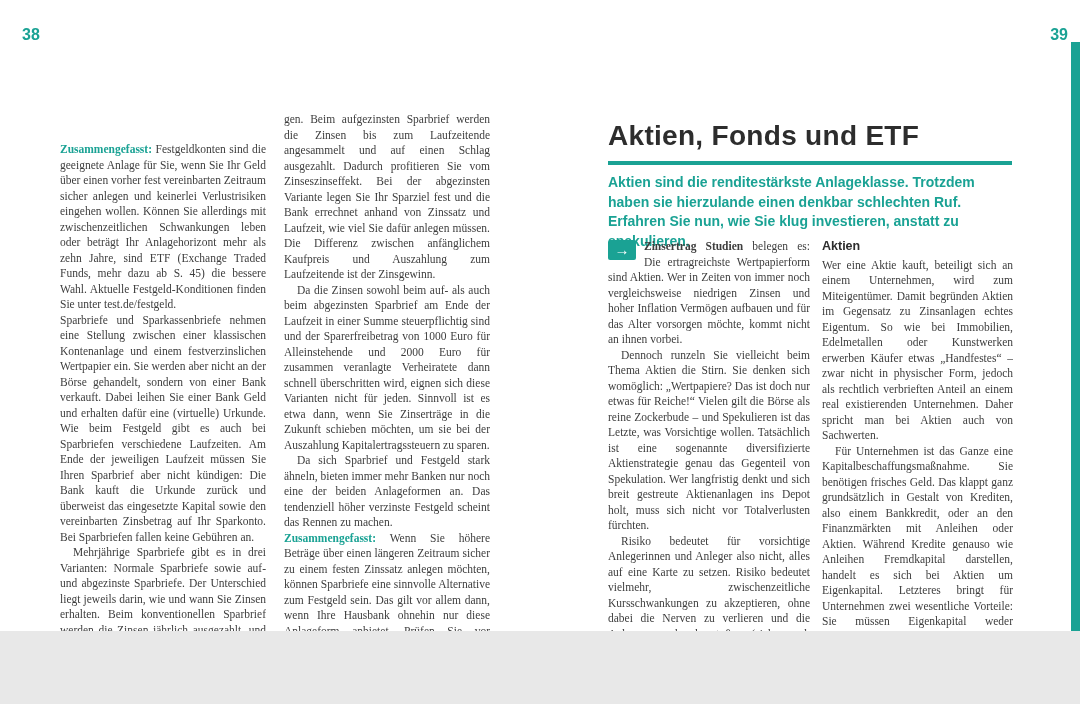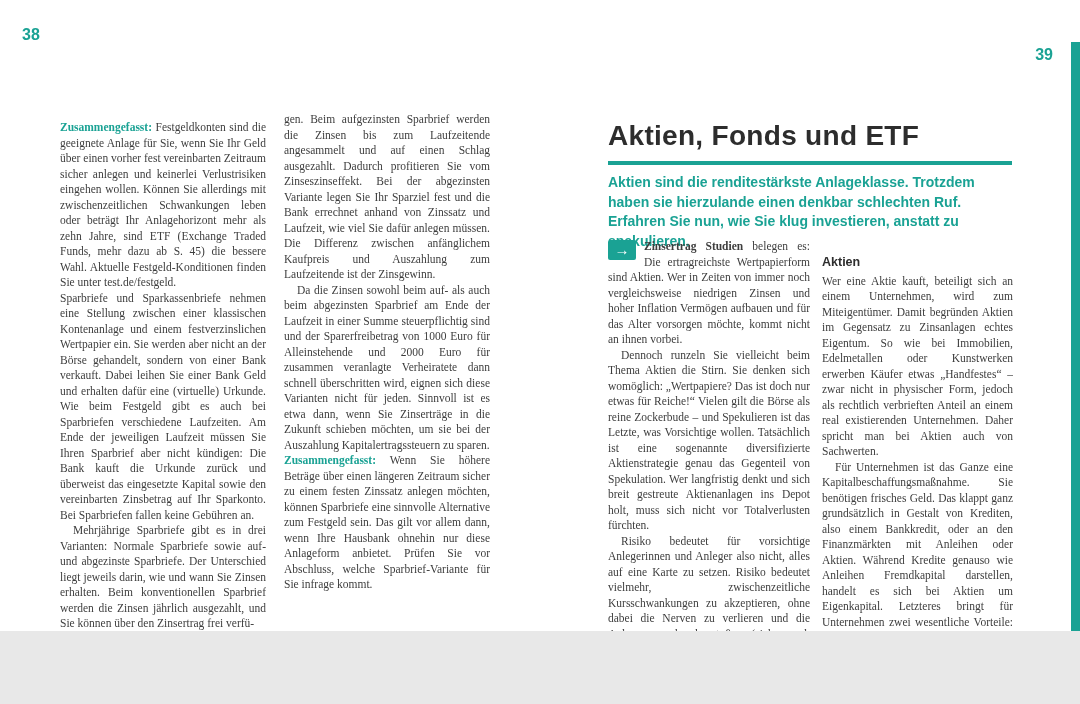--- a/index.html
+++ b/index.html
@@ -15,46 +15,46 @@
     font-family:"Liberation Serif",serif;
     color:var(--ink);
     overflow:hidden;
   }
   .pagenum{
     position:absolute;top:26px;
     font-family:"Liberation Sans",sans-serif;
     font-weight:bold;font-size:16px;color:var(--accent);
   }
   .pagenum.left{left:22px;}
-  .pagenum.right{right:27px;margin-top:20px;}
+  .pagenum.right{right:12px;}
   .edge-tab{
     position:absolute;right:0;top:42px;width:9px;height:662px;
     background:var(--accent);
   }
   .col{
     position:absolute;
     text-align:justify;
     font-size:11.5px;line-height:15.5px;
     hyphens:auto;-webkit-hyphens:auto;
     overflow:hidden;height:535px;
   }
   .col p{margin:0;text-indent:13px;}
   .col p.noindent{text-indent:0;}
-  #l1{left:60px;top:120px;width:206px;}
+  #l1{left:60px;top:142px;width:206px;}
   #l2{left:284px;top:112px;width:206px;}
   #r1{left:608px;top:239px;width:202px;height:410px;}
   #r2{left:822px;top:239px;width:191px;height:410px;}
   .lead{color:var(--accent);font-weight:bold;}
   .leadbold{font-weight:bold;}
   .subhead{
     font-family:"Liberation Sans",sans-serif;
     font-size:12.5px;font-weight:bold;color:var(--head);
     margin:9px 0 3px 0;
   }
-  .subhead.nomargin{margin-top:16px;}
+  .subhead.nomargin{margin-top:0;}
   .chapter{
     position:absolute;left:608px;top:120px;margin:0;
     font-family:"Liberation Sans",sans-serif;
     font-size:28px;font-weight:bold;letter-spacing:.3px;
     color:var(--head);
     text-align:center;
   }
   .rule{
     position:absolute;left:608px;top:161px;width:404px;height:4px;
     background:var(--accent);
@@ -96,20 +96,21 @@
 
   <div class="col" id="l1">
     <p class="noindent"><span class="lead">Zusammengefasst:</span> <span>Festgeldkonten sind die geeignete Anlage für Sie, wenn Sie Ihr Geld über einen vorher fest vereinbarten Zeitraum sicher anlegen und keinerlei Verlustrisiken eingehen wollen. Können Sie allerdings mit zwischenzeitlichen Schwankungen leben oder beträgt Ihr Anlagehorizont mehr als zehn Jahre, sind ETF (Exchange Traded Funds, mehr dazu ab S. 45) die bessere Wahl. Aktuelle Festgeld-Konditionen finden Sie unter test.de/festgeld.</span></p>
     <p class="noindent">Sparbriefe und Sparkassenbriefe nehmen eine Stellung zwischen einer klassischen Kontenanlage und einem festverzinslichen Wertpapier ein. Sie werden aber nicht an der Börse gehandelt, sondern von einer Bank verkauft. Dabei leihen Sie einer Bank Geld und erhalten dafür eine (virtuelle) Urkunde. Wie beim Festgeld gibt es auch bei Sparbriefen verschiedene Laufzeiten. Am Ende der jeweiligen Laufzeit müssen Sie Ihren Sparbrief aber nicht kündigen: Die Bank kauft die Urkunde zurück und überweist das eingesetzte Kapital sowie den vereinbarten Zinsbetrag auf Ihr Sparkonto. Bei Sparbriefen fallen keine Gebühren an.</p>
     <p>Mehrjährige Sparbriefe gibt es in drei Varianten: Normale Sparbriefe sowie auf- und abgezinste Sparbriefe. Der Unterschied liegt jeweils darin, wie und wann Sie Zinsen erhalten. Beim konventionellen Sparbrief werden die Zinsen jährlich ausgezahlt, und Sie können über den Zinsertrag frei verfü-</p>
   </div>
 
   <div class="col" id="l2">
     <p class="noindent">gen. Beim aufgezinsten Sparbrief werden die Zinsen bis zum Laufzeitende angesammelt und auf einen Schlag ausgezahlt. Dadurch profitieren Sie vom Zinseszinseffekt. Bei der abgezinsten Variante legen Sie Ihr Sparziel fest und die Bank errechnet anhand von Zinssatz und Laufzeit, wie viel Sie dafür anlegen müssen. Die Differenz zwischen anfänglichem Kaufpreis und Auszahlung zum Laufzeitende ist der Zinsgewinn.</p>
     <p>Da die Zinsen sowohl beim auf- als auch beim abgezinsten Sparbrief am Ende der Laufzeit in einer Summe steuerpflichtig sind und der Sparerfreibetrag von 1000 Euro für Alleinstehende und 2000 Euro für zusammen veranlagte Verheiratete dann schnell überschritten wird, eignen sich diese Varianten nicht für jeden. Sinnvoll ist es etwa dann, wenn Sie Zinserträge in die Zukunft schieben möchten, um sie bei der Auszahlung Kapitalertragssteuern zu sparen.</p>
+    <p>Da sich Sparbrief und Festgeld stark ähneln, bieten immer mehr Banken nur noch eine der beiden Anlageformen an. Das tendenziell höher verzinste Festgeld scheint das Rennen zu machen.</p>
     <p class="noindent"><span class="lead">Zusammengefasst:</span> <span>Wenn Sie höhere Beträge über einen längeren Zeitraum sicher zu einem festen Zinssatz anlegen möchten, können Sparbriefe eine sinnvolle Alternative zum Festgeld sein. Das gilt vor allem dann, wenn Ihre Hausbank ohnehin nur diese Anlageform anbietet. Prüfen Sie vor Abschluss, welche Sparbrief-Variante für Sie infrage kommt.</span></p>
   </div>
 
   <div class="footer">
     <span class="brand">Stiftung Warentest</span><span class="sep">|</span><span class="booktitle">Wie sicher sind Geldanlagen?</span>
   </div>
 
   <h1 class="chapter">Aktien, Fonds und ETF</h1>
   <div class="rule"></div>
   <p class="intro">Aktien sind die renditestärkste Anlageklasse. Trotzdem haben sie hierzulande einen denkbar schlechten Ruf. Erfahren Sie nun, wie Sie klug investieren, anstatt zu spekulieren.</p>

